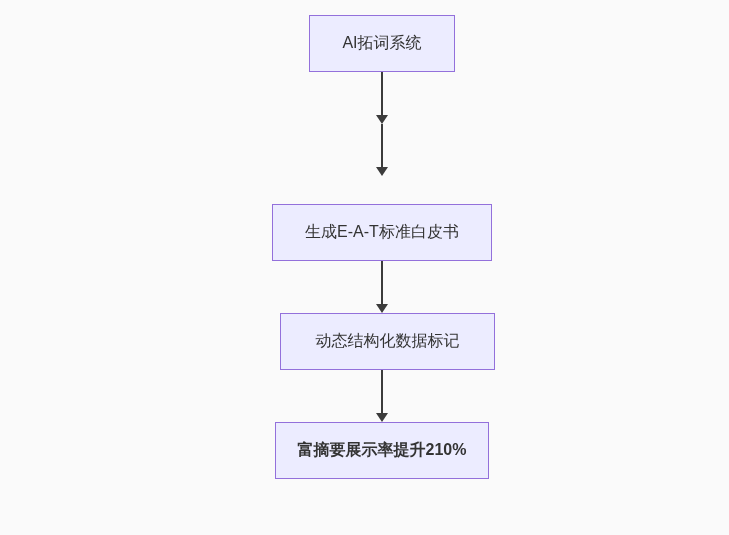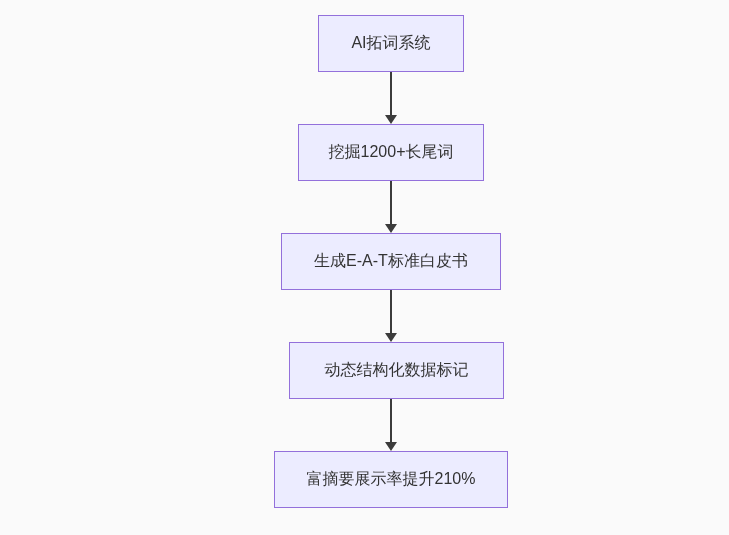--- a/index.html
+++ b/index.html
@@ -13,42 +13,42 @@
     font-family: "Liberation Sans", "DejaVu Sans", sans-serif;
   }
   .canvas {
     position: relative;
     width: 729px;
     height: 535px;
   }
   .flow {
     position: absolute;
     top: 15px;
-    left: 391px;
+    left: 382px;
     transform: translateX(-50%);
     display: flex;
     flex-direction: column;
     align-items: center;
   }
   .node {
     box-sizing: border-box;
     height: 57px;
     display: flex;
     align-items: center;
     justify-content: center;
     border-style: solid;
     border-width: 1px;
     font-size: 16px;
     white-space: nowrap;
   }
   .n1 { width: 146px; }
   .n2 { width: 186px; }
   .n3 { width: 220px; }
   .n4 { width: 215px; margin-left: 11px; }
-  .n5 { width: 234px; }
+  .n5 { width: 214px; font-weight: bold; }
   .edge {
     position: relative;
     width: 14px;
     height: 52px;
     display: flex;
     flex-direction: column;
     align-items: center;
   }
   .edge .line {
     width: 2px;
@@ -71,30 +71,27 @@
 
     <div class="node n1" style="background: rgb(236, 236, 255); border-color: rgb(147, 112, 219); color: rgb(51, 51, 51);">
       <span>AI拓词系统</span>
     </div>
 
     <div class="edge">
       <div class="line" style="background: rgb(59, 59, 59);"></div>
       <div class="arrowhead" style="border-top-color: rgb(59, 59, 59);"></div>
     </div>
 
-    <div class="node n2" style="background: rgb(236, 236, 255); border-color: rgb(147, 112, 219); color: rgb(51, 51, 51);">
-      <span>挖掘1200+长尾词</span>
-    </div>
 
     <div class="edge">
       <div class="line" style="background: rgb(59, 59, 59);"></div>
       <div class="arrowhead" style="border-top-color: rgb(59, 59, 59);"></div>
     </div>
 
-    <div class="node n3" style="background: rgb(236, 236, 255); border-color: rgb(147, 112, 219); color: rgb(51, 51, 51);">
+    <div class="node n3" style="background: rgb(236, 236, 255); border-color: rgb(147, 112, 219); color: rgb(51, 51, 51); margin-top: 28px;">
       <span>生成E-A-T标准白皮书</span>
     </div>
 
     <div class="edge">
       <div class="line" style="background: rgb(59, 59, 59);"></div>
       <div class="arrowhead" style="border-top-color: rgb(59, 59, 59);"></div>
     </div>
 
     <div class="node n4" style="background: rgb(236, 236, 255); border-color: rgb(147, 112, 219); color: rgb(51, 51, 51);">
       <span>动态结构化数据标记</span>

